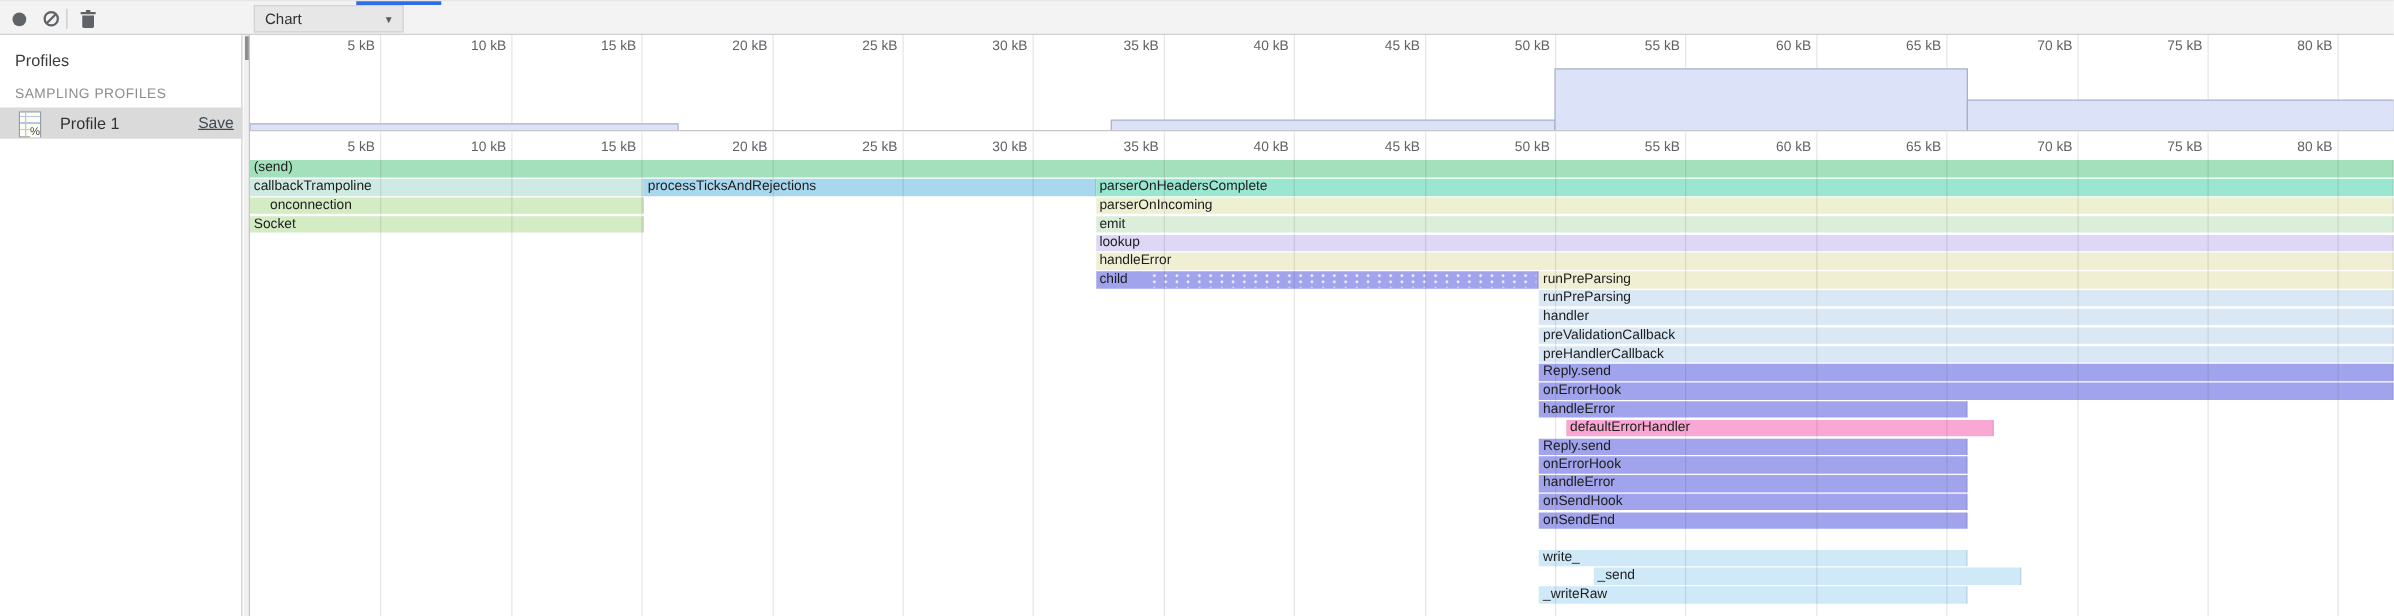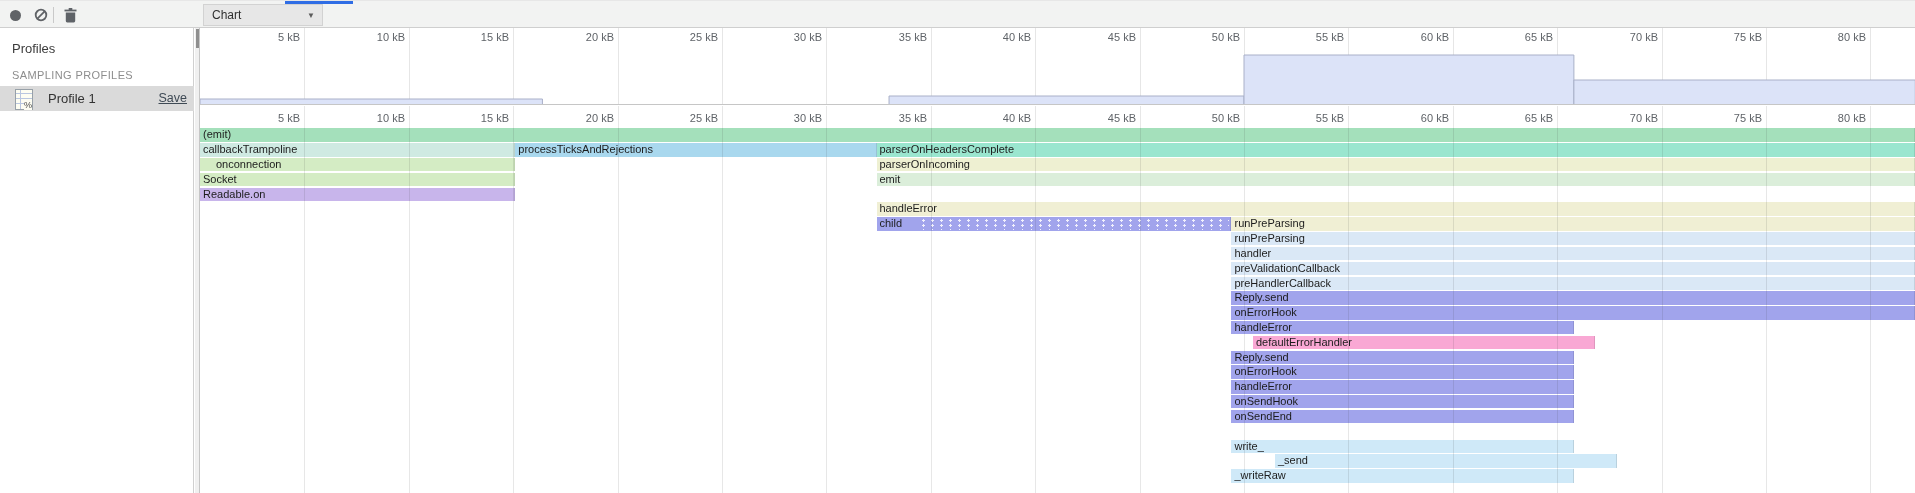--- a/index.html
+++ b/index.html
@@ -176,29 +176,29 @@
         <div class="gridline fl" style="left: 1253px; top: 0px; height: 387px;"></div>
         <div class="tick" style="left: 1189px; top: 6px;">60 kB</div>
         <div class="gridline fl" style="left: 1357px; top: 0px; height: 387px;"></div>
         <div class="tick" style="left: 1293px; top: 6px;">65 kB</div>
         <div class="gridline fl" style="left: 1462px; top: 0px; height: 387px;"></div>
         <div class="tick" style="left: 1398px; top: 6px;">70 kB</div>
         <div class="gridline fl" style="left: 1566px; top: 0px; height: 387px;"></div>
         <div class="tick" style="left: 1502px; top: 6px;">75 kB</div>
         <div class="gridline fl" style="left: 1670px; top: 0px; height: 387px;"></div>
         <div class="tick" style="left: 1606px; top: 6px;">80 kB</div>
-        <div class="bar" style="left: 0px; top: 22.3px; width: 1715.29px; background: rgb(164, 224, 187);">(emit)</div>
+        <div class="bar" style="left: 0px; top: 22.3px; width: 1715.29px; background: rgb(164, 224, 187);">(send)</div>
         <div class="bar" style="left: 0px; top: 37.12px; width: 315.288px; background: rgb(207, 234, 226);">callbackTrampoline</div>
         <div class="bar" style="left: 315.288px; top: 37.12px; width: 361.224px; background: rgb(169, 216, 238);">processTicksAndRejections</div>
         <div class="bar" style="left: 676.512px; top: 37.12px; width: 1038.78px; background: rgb(154, 230, 207);">parserOnHeadersComplete</div>
         <div class="bar" style="left: 0px; top: 51.94px; width: 315.288px; background: rgb(212, 236, 196); padding-left: 16px;">onconnection</div>
         <div class="bar" style="left: 676.512px; top: 51.94px; width: 1038.78px; background: rgb(238, 240, 210);">parserOnIncoming</div>
         <div class="bar" style="left: 0px; top: 66.76px; width: 315.288px; background: rgb(212, 236, 196);">Socket</div>
         <div class="bar" style="left: 676.512px; top: 66.76px; width: 1038.78px; background: rgb(219, 238, 218);">emit</div>
-        <div class="bar" style="left: 0px; top: 81.58px; width: 315.288px; background: rgb(200, 181, 235);">Readable.on</div>
+        <div class="bar" style="left: 676.512px; top: 81.58px; width: 1038.78px; background: rgb(222, 216, 246);">lookup</div>
         <div class="bar" style="left: 676.512px; top: 96.4px; width: 1038.78px; background: rgb(240, 239, 212);">handleError</div>
         <div class="bar" style="left: 676.512px; top: 111.22px; width: 354.96px; background: rgb(161, 164, 236);">child<div class="dots"></div></div>
         <div class="bar" style="left: 1031.47px; top: 111.22px; width: 683.82px; background: rgb(240, 239, 212);">runPreParsing</div>
         <div class="bar" style="left: 1031.47px; top: 126.04px; width: 683.82px; background: rgb(218, 232, 246);">runPreParsing</div>
         <div class="bar" style="left: 1031.47px; top: 140.86px; width: 683.82px; background: rgb(218, 232, 246);">handler</div>
         <div class="bar" style="left: 1031.47px; top: 155.68px; width: 683.82px; background: rgb(218, 232, 246);">preValidationCallback</div>
         <div class="bar" style="left: 1031.47px; top: 170.5px; width: 683.82px; background: rgb(218, 232, 246);">preHandlerCallback</div>
         <div class="bar" style="left: 1031.47px; top: 185.32px; width: 683.82px; background: rgb(161, 164, 236);">Reply.send</div>
         <div class="bar" style="left: 1031.47px; top: 200.14px; width: 683.82px; background: rgb(161, 164, 236);">onErrorHook</div>
         <div class="bar" style="left: 1031.47px; top: 214.96px; width: 342.432px; background: rgb(161, 164, 236);">handleError</div>

